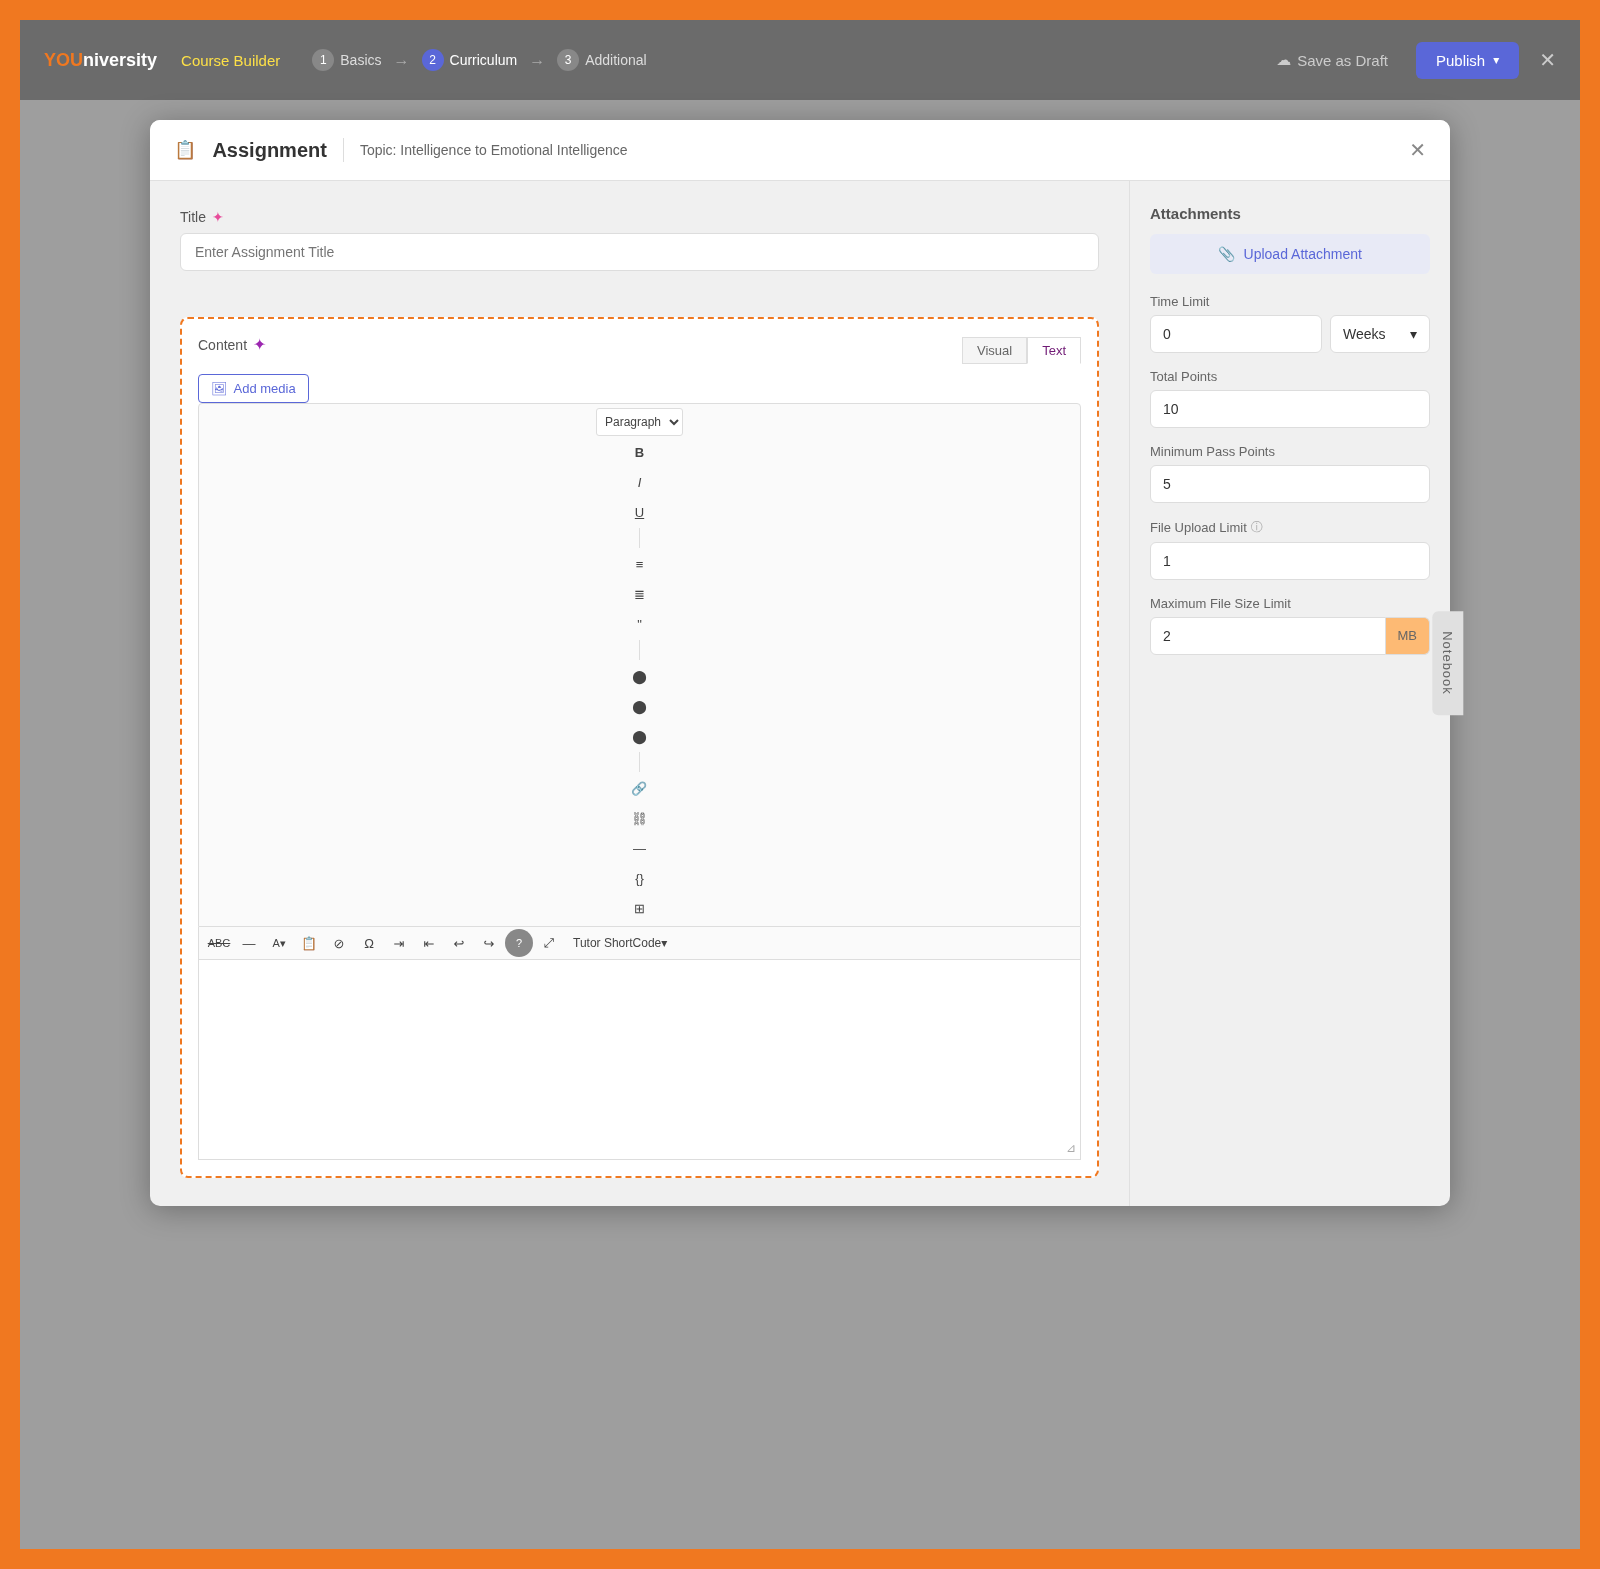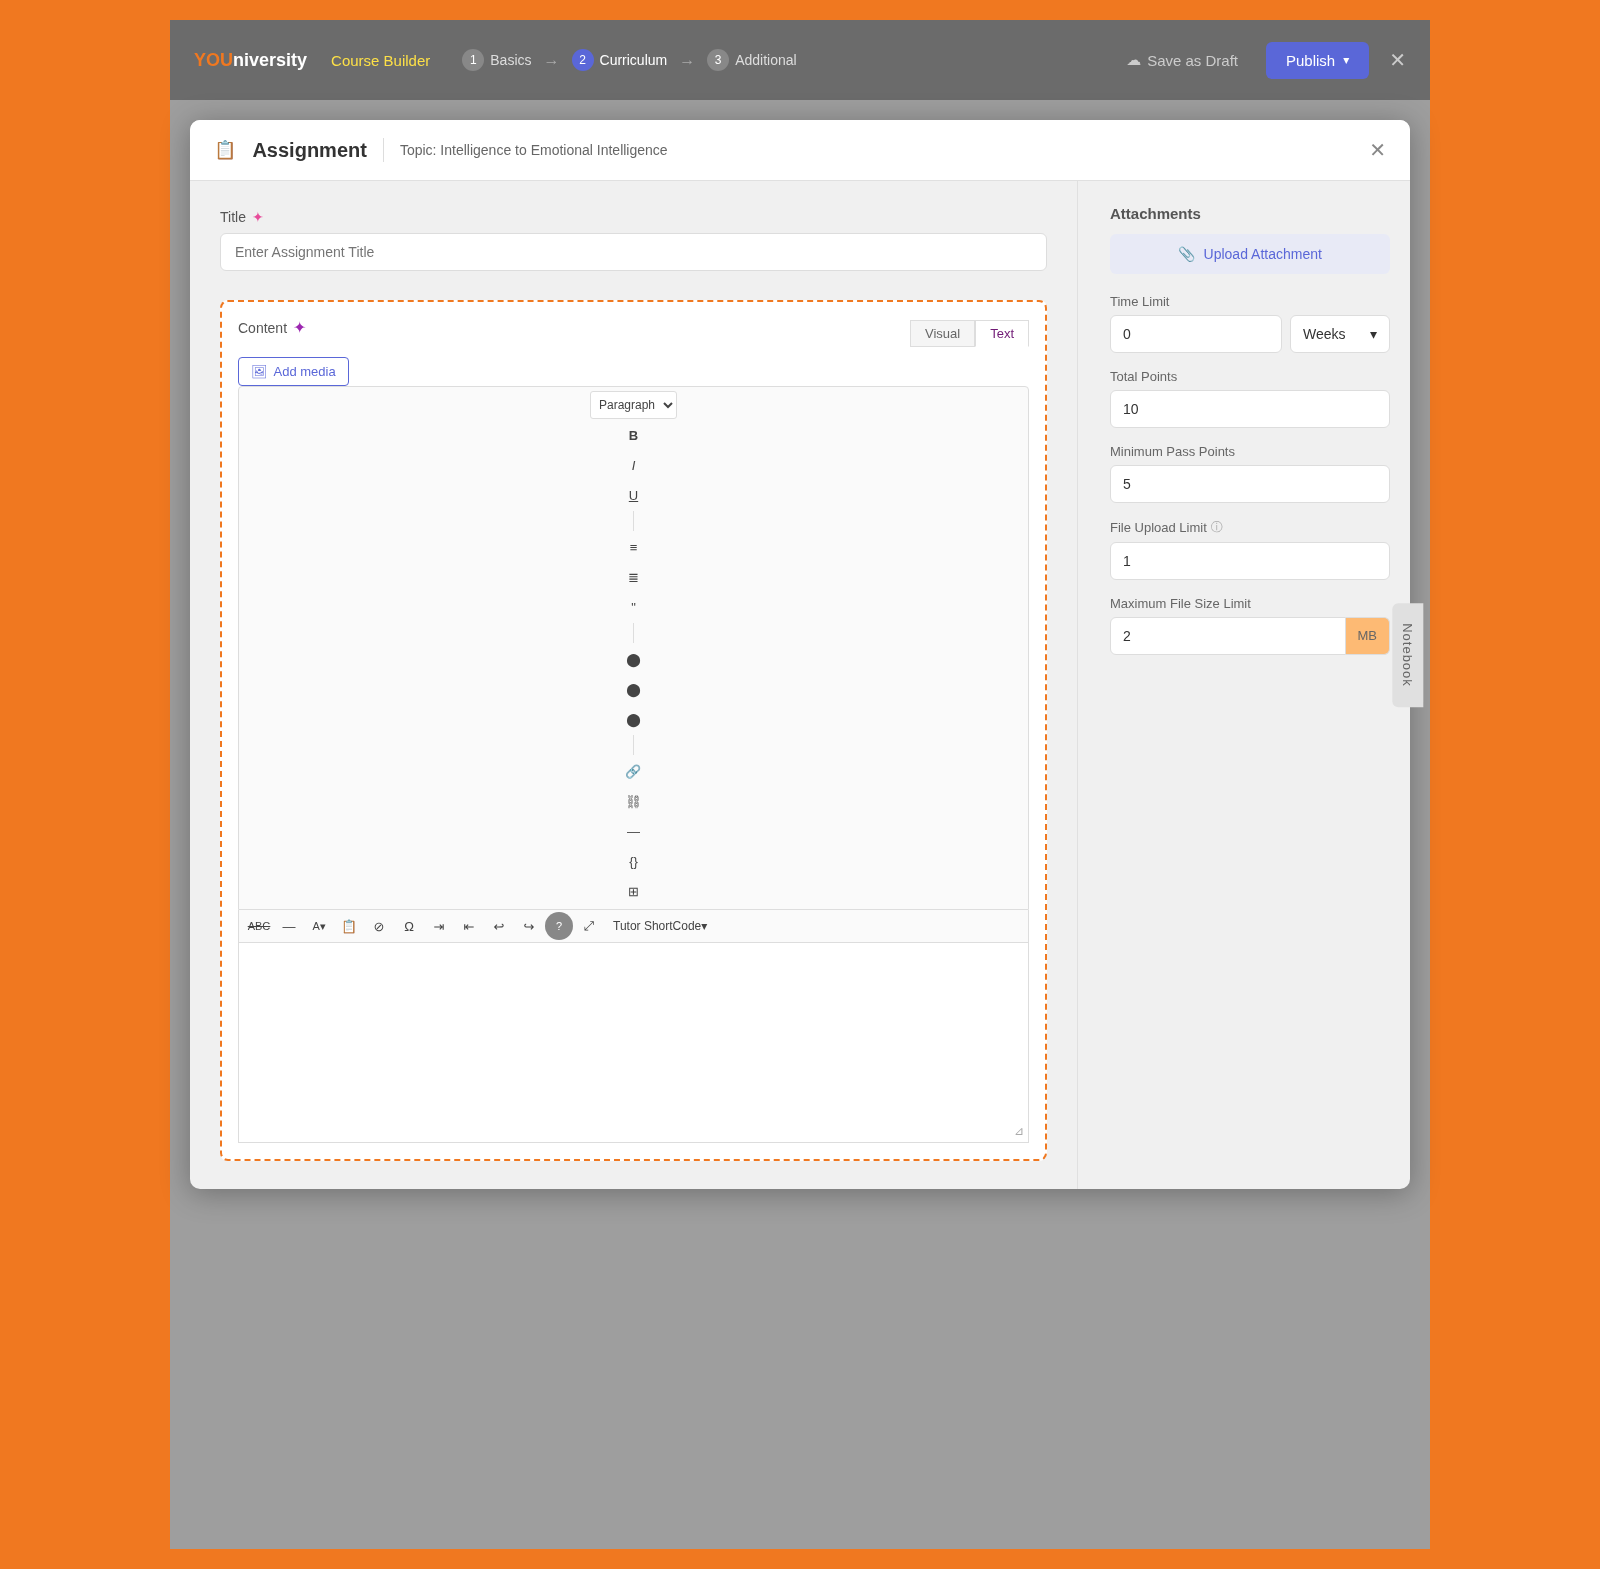--- a/index.html
+++ b/index.html
@@ -9,21 +9,21 @@
       height: 1569px;
       font-family: -apple-system, BlinkMacSystemFont, 'Segoe UI', sans-serif;
       overflow: hidden;
       display: flex;
       align-items: center;
       justify-content: center;
     }
 
     
     .app-container {
-      width: 1260px;
+      width: 1560px;
       height: 1529px;
       background: #f07820;
       position: relative;
       display: flex;
       flex-direction: column;
     }
 
     
     .top-nav {
       background: #6b6b6b;
@@ -191,21 +191,21 @@
       margin-left: auto;
       font-size: 20px;
       color: #888;
       cursor: pointer;
     }
 
     
     .modal-body {
       display: flex;
       flex: 1;
-      gap: 12px;
+      gap: 0;
       border-radius: 18px;
     }
 
     
     .left-panel {
       flex: 1;
       padding: 28px 30px;
       border-right: 1px solid #e0e0e0;
     }
 
@@ -224,21 +224,21 @@
     }
 
     .title-input {
       width: 100%;
       padding: 10px 14px;
       border: 1px solid #ddd;
       border-radius: 6px;
       font-size: 14px;
       color: #aaa;
       background: #fff;
-      margin-bottom: 13px;
+      margin-bottom: 30px;
     }
 
     
     .content-section {
       border: 2px dashed #f07820;
       border-radius: 8px;
       padding: 16px;
       background: #fff;
     }
 

